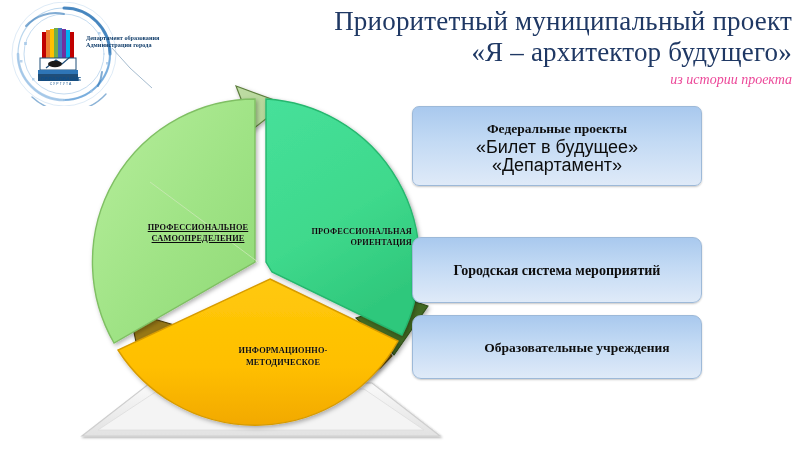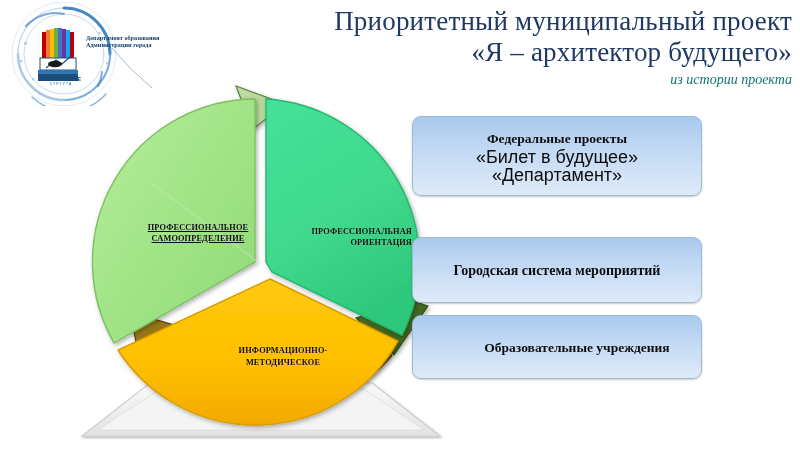--- a/index.html
+++ b/index.html
@@ -16,21 +16,21 @@
     position:absolute;left:240px;top:6px;width:552px;
     text-align:right;
     color:#1F3864;
     font-family:"Liberation Serif", serif;
   }
   .title-line{
     font-size:27px;line-height:31px;letter-spacing:.2px;
     white-space:nowrap;
   }
   .subtitle{
-    margin-top:4px;font-size:14px;font-style:italic;color:#0f766e;
+    margin-top:4px;font-size:14px;font-style:italic;color:#ec4899;
   }
 
   
   .logo-wrap{position:absolute;left:2px;top:2px;width:180px;height:104px;}
   .logo-text{
     position:absolute;left:84px;top:32px;width:74px;
     font-family:"Liberation Serif", serif;
     font-size:6.2px;line-height:7.4px;font-weight:bold;color:#123E6B;
   }
   .logo-emblem-text{
@@ -56,21 +56,21 @@
     color:#0D0D0D;
   }
   .panel-hd{
     font-family:"Liberation Serif", serif;
     font-weight:bold;font-size:13.5px;line-height:19px;
   }
   .panel-sub{
     font-family:Liberation Sans, sans-serif;
     font-size:18px;line-height:18px;
   }
-  #panel-0{top:116px;height:78px;}
+  #panel-0{top:106px;height:78px;border-radius:7px;}
   #panel-1{top:225px;height:64px;margin-top:12px;}
   #panel-2{top:315px;height:62px;}
   #panel-2 .panel-hd{margin-left:40px;}
   #panel-1 .panel-hd{font-size:14px;}
 
   
   .seg-label{
     position:absolute;text-align:center;
     font-family:"Liberation Serif", serif;
     font-weight:bold;color:#0A0A0A;

